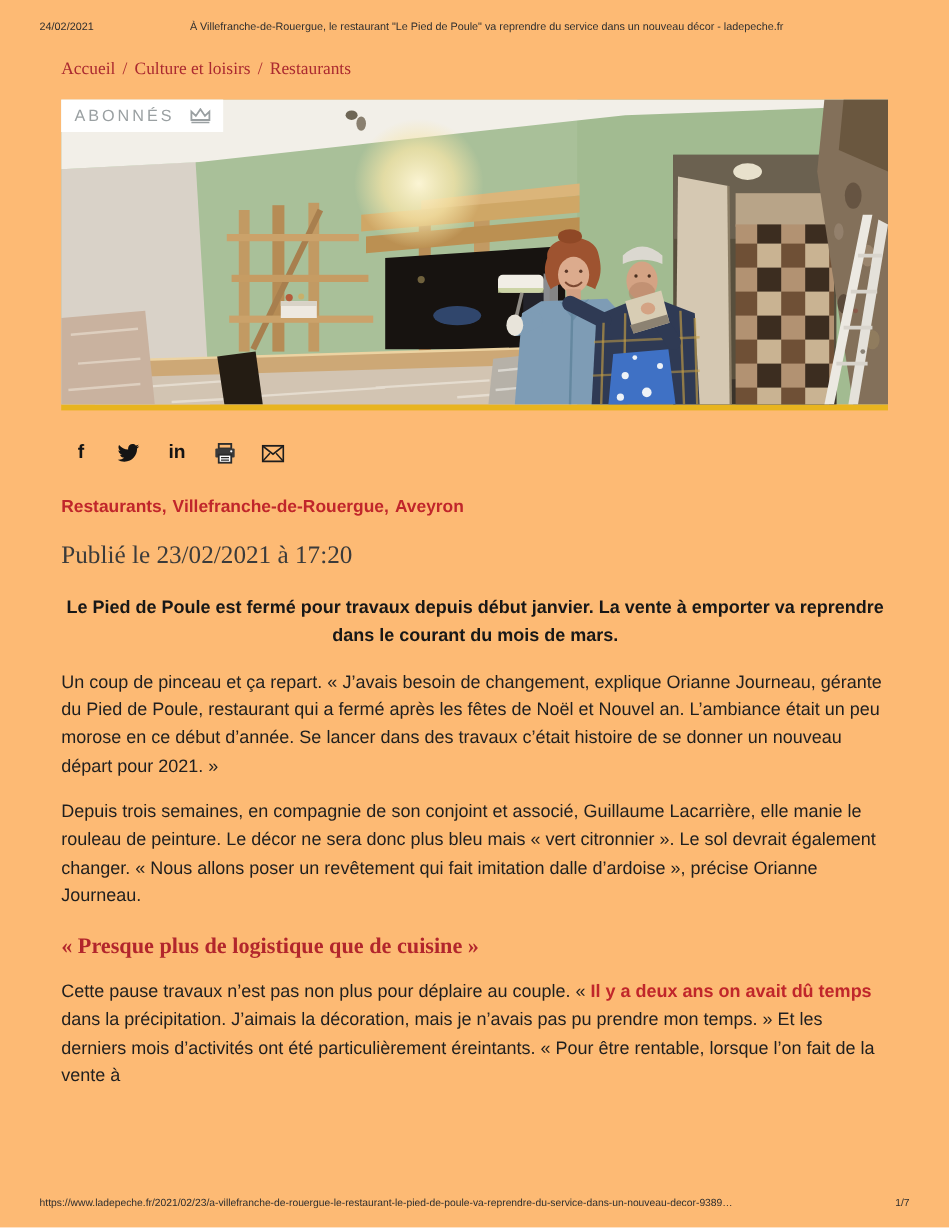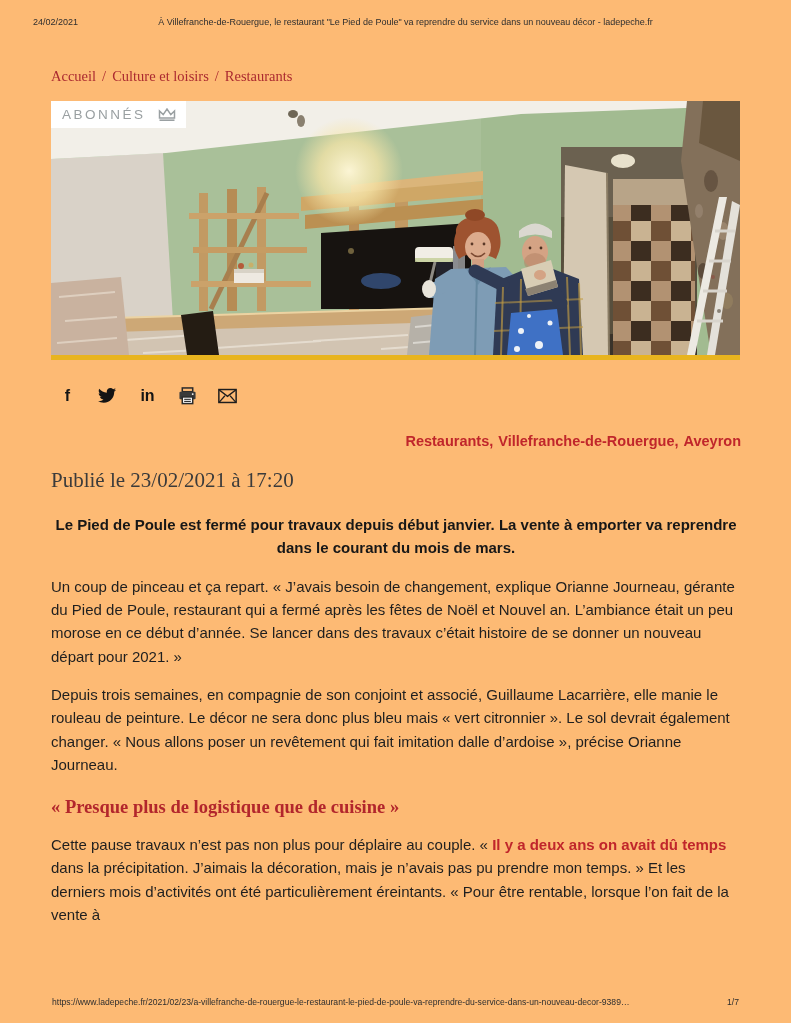--- a/index.html
+++ b/index.html
@@ -11,26 +11,26 @@
   }
   
   .print-header {
     position:absolute; top:15px; left:0; width:100%;
     padding:0 33px; font-size:9px; color:#2e2e2e;
   }
   .print-header .ph-date { position:absolute; left:33px; top:2px; }
   .print-header .ph-title { display:block; text-align:center; padding:2px 90px 0 110px; }
   .print-footer {
     position:absolute; bottom:16px; left:0; width:100%;
-    padding:0 52px; font-size:8.6px; color:#2e2e2e;
+    padding:0 33px; font-size:8.6px; color:#2e2e2e;
     display:flex; justify-content:space-between; align-items:center;
   }
   .print-footer .pf-url { max-width:700px; white-space:nowrap; overflow:hidden; }
   
-  .content { position:absolute; left:51px; top:62px; width:690px; }
+  .content { position:absolute; left:51px; top:44px; width:690px; }
   .breadcrumb {
     font-family:"Liberation Serif", serif; font-size:14.5px; color:#ab2a30;
     margin-top:6px;
   }
   .breadcrumb a { color:#ab2a30; text-decoration:none; cursor:pointer; }
   .breadcrumb .sep { margin:0 6px; color:#ab2a30; }
   h1.article-title {
     font-family:"Liberation Serif", serif; font-weight:bold;
     font-size:19.5px; line-height:1.48; color:#121212;
     margin-top:13px; letter-spacing:.1px;
@@ -48,21 +48,21 @@
   }
   .badge svg { display:block; }
   
   .social-row { display:flex; align-items:center; gap:21px; margin-top:26px; padding-left:7px; }
   .social-btn {
     width:19px; height:19px; display:flex; align-items:center; justify-content:center;
     background:none; border:none; cursor:pointer; padding:0; color:#141414;
   }
   .social-btn .glyph { font-weight:800; font-size:16px; line-height:1; color:#141414; }
   
-  .tags { margin-top:28px; font-size:14.5px; font-weight:bold; color:#c0262b;text-align:right; }
+  .tags { margin-top:28px; font-size:14.5px; font-weight:bold; color:#c0262b; }
   .tags a { color:#c0262b; text-decoration:none; cursor:pointer; }
   .tags .tag-sep { margin-right:5px; }
   .published {
     margin-top:19px; font-family:"Liberation Serif", serif;
     font-size:21px; color:#3b3b3b;
   }
   
   .article-body { margin-top:20px; }
   .article-body p {
     font-size:15px; line-height:1.555; color:#1f1f1f; margin-top:15px;

